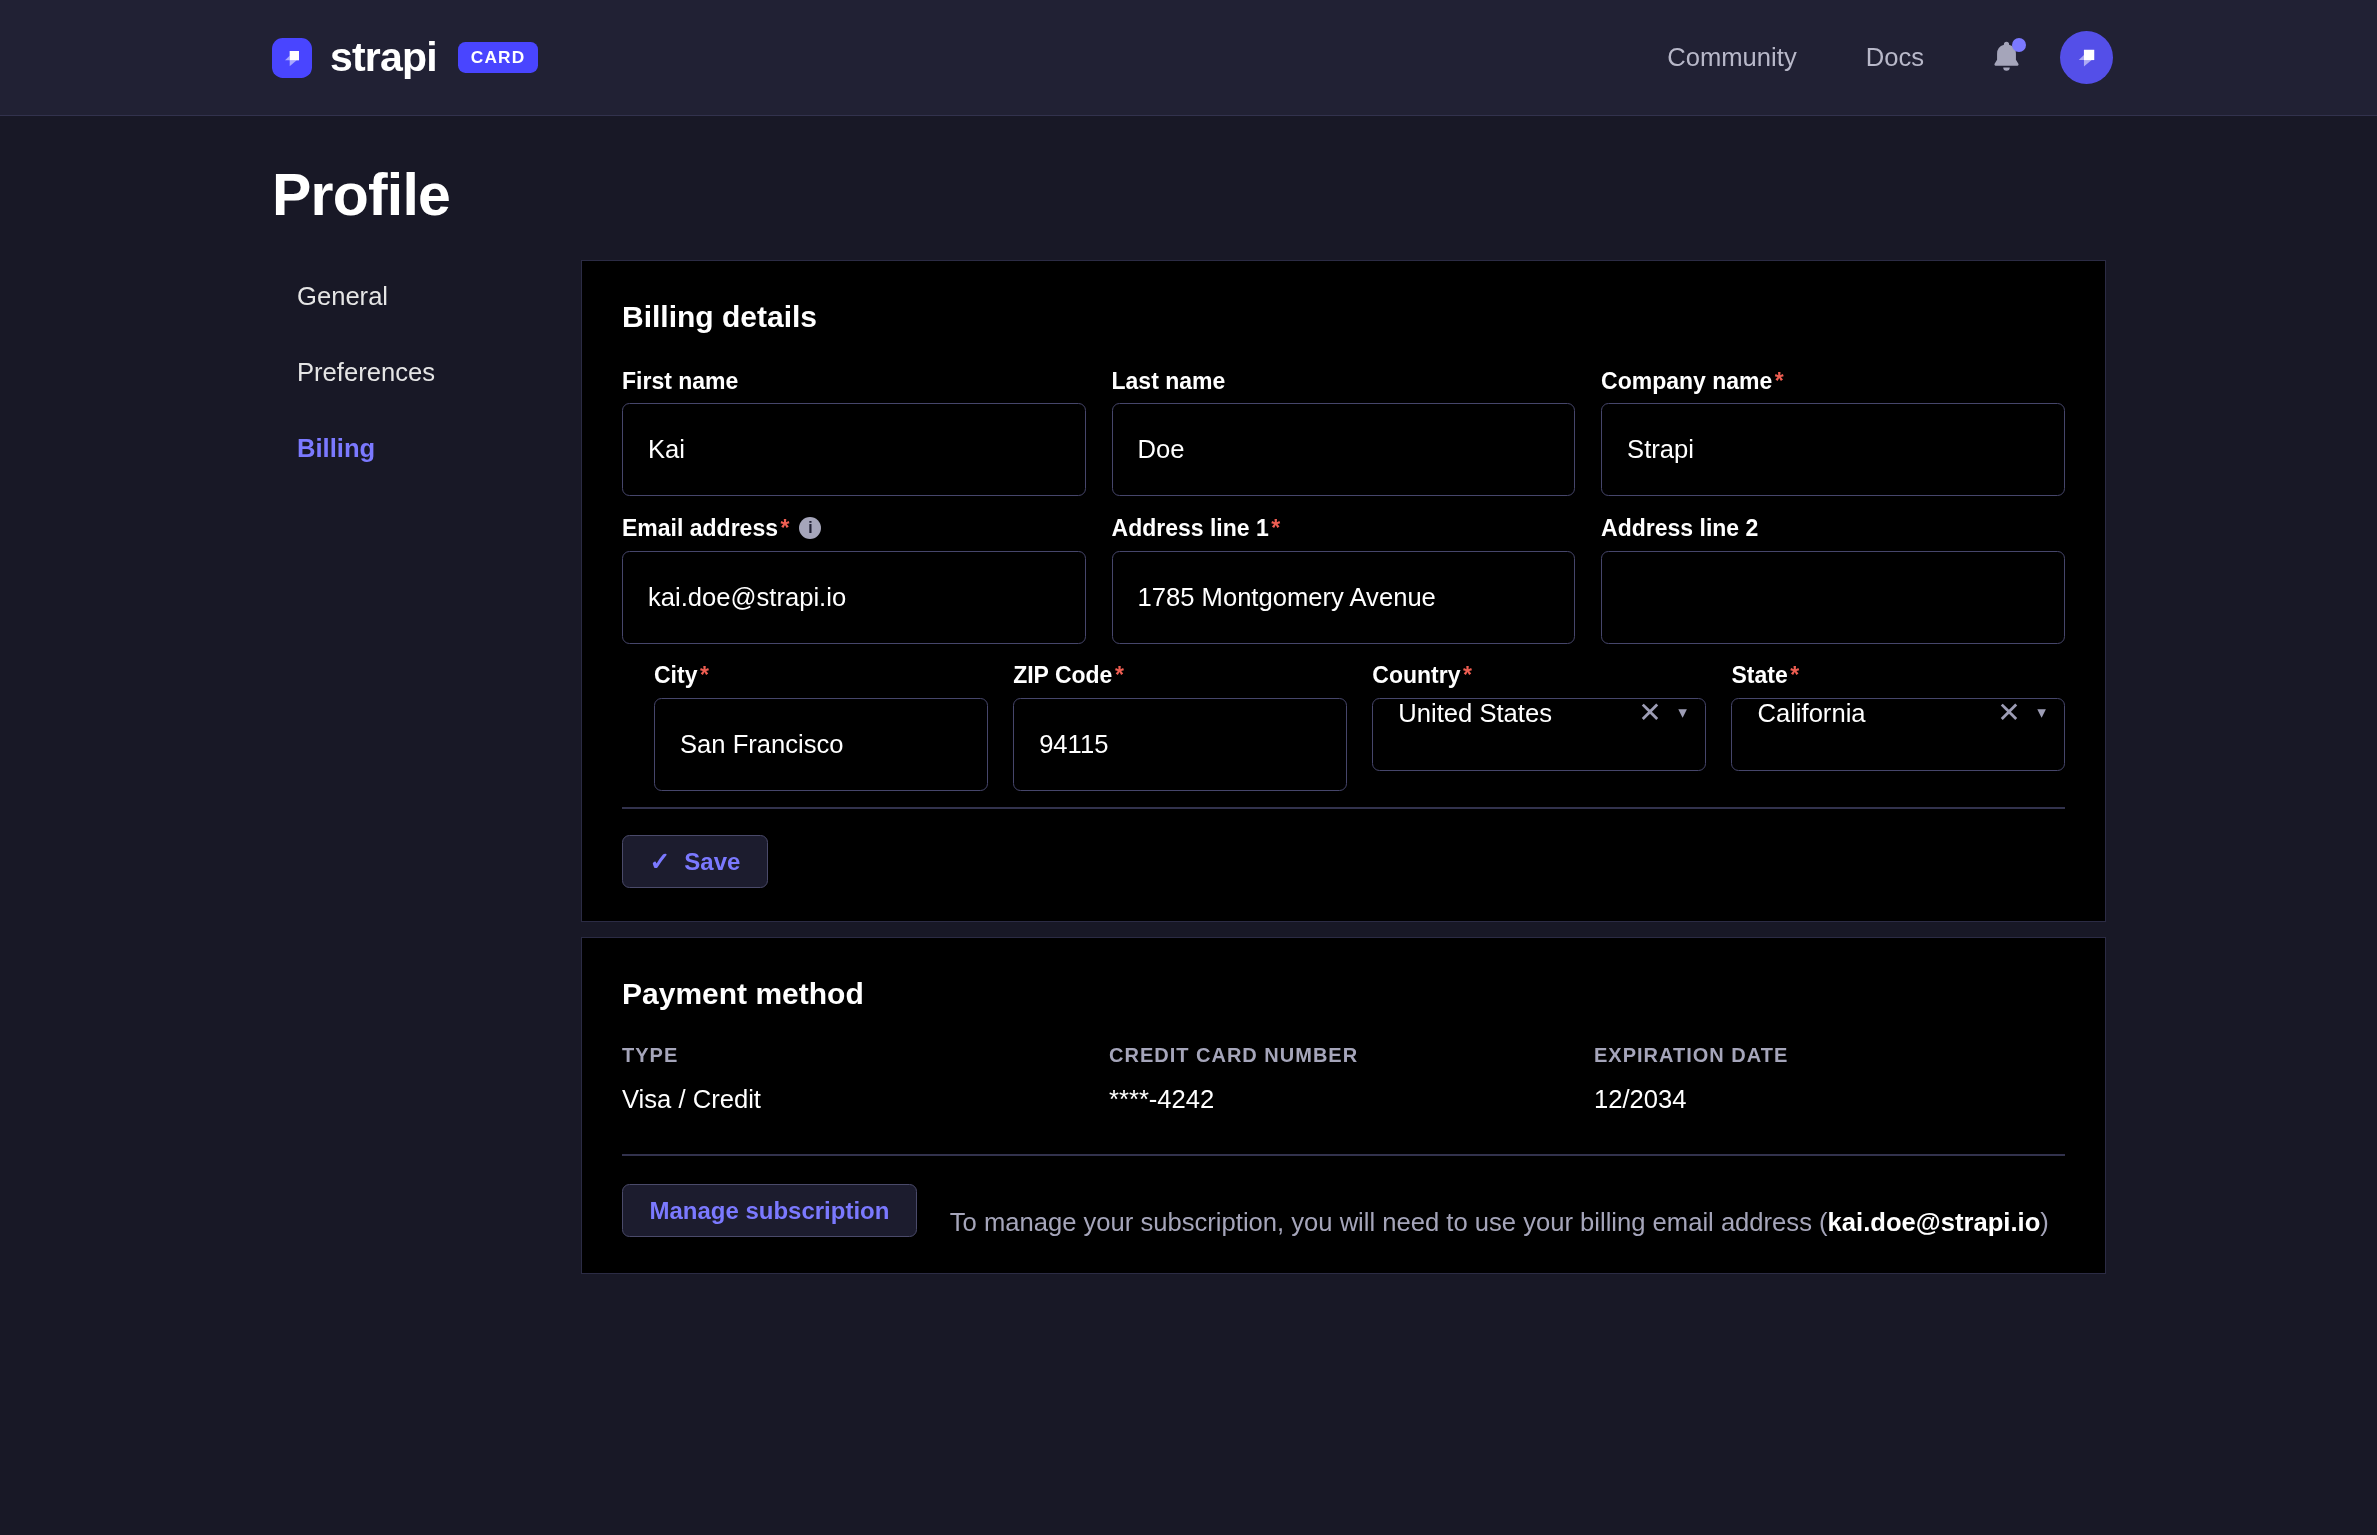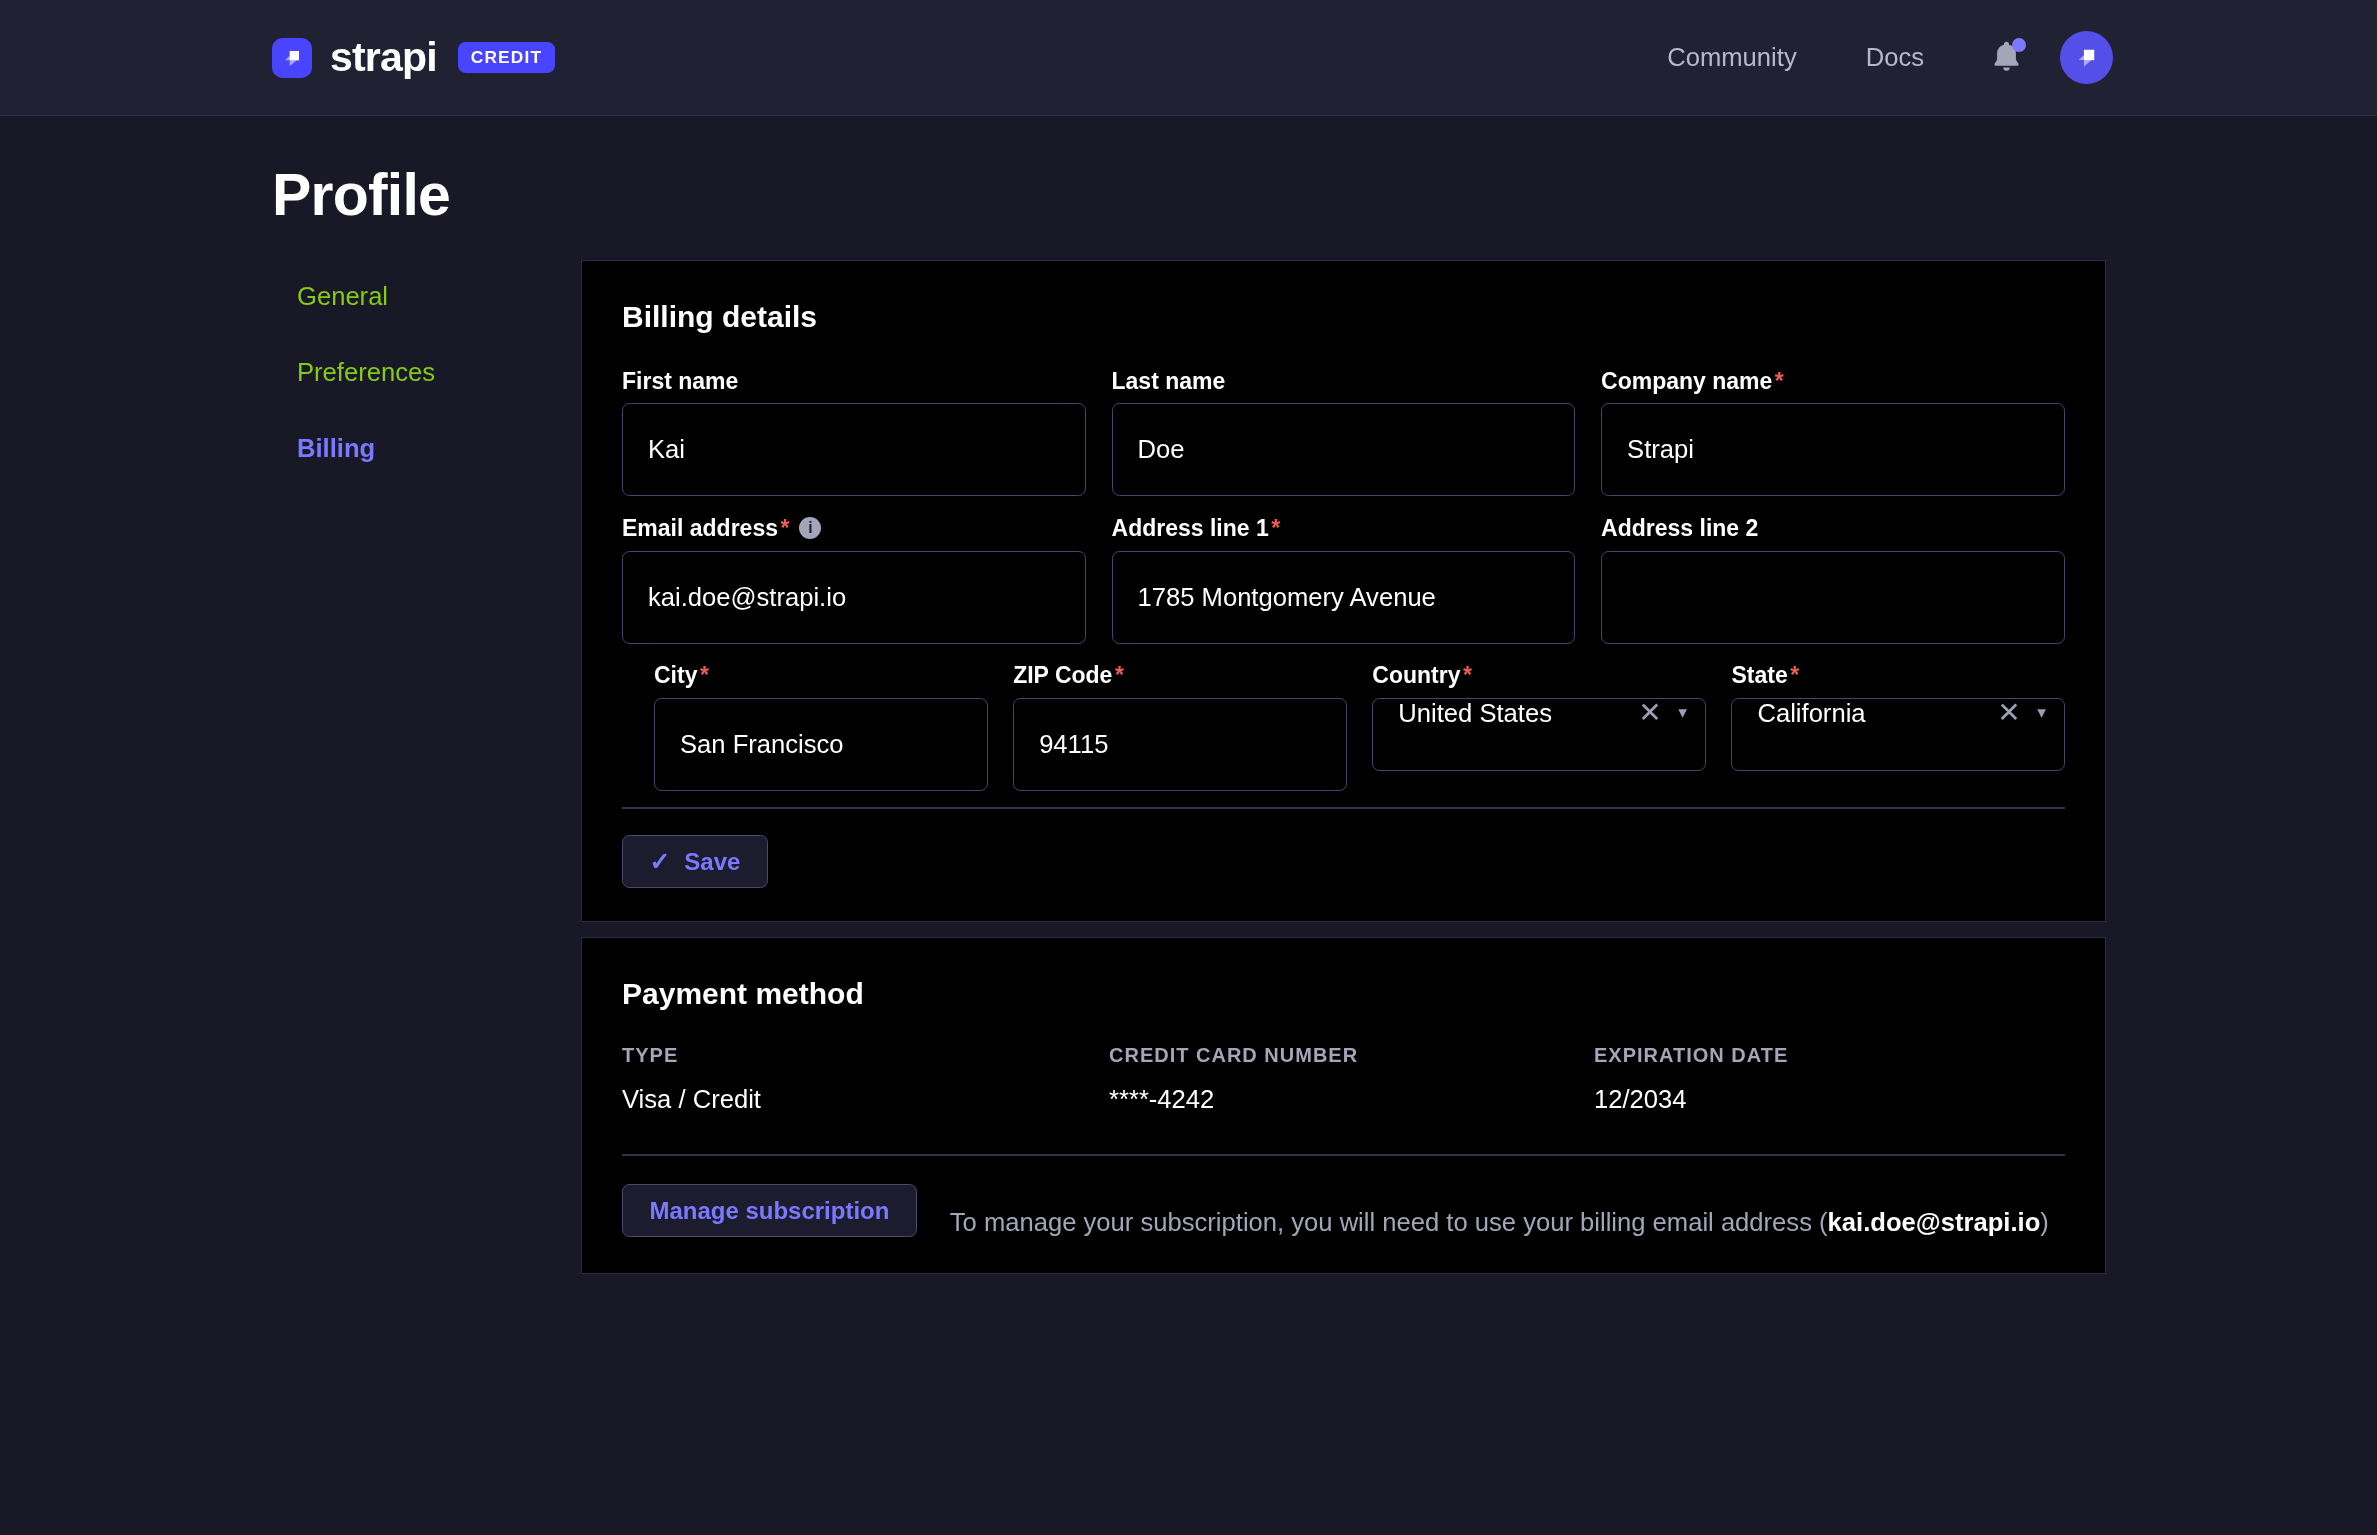--- a/index.html
+++ b/index.html
@@ -33,21 +33,21 @@
   .avatar-btn {
     width:53px; height:53px; border-radius:50%; background:#544fe8; border:none; cursor:pointer;
     display:flex; align-items:center; justify-content:center; margin-left:36px;
   }
 
   
   .content { padding:45px 271px 0 272px; }
   .page-title { color:#ffffff; font-size:59px; font-weight:700; letter-spacing:-0.8px; line-height:68px; }
   .layout { display:flex; align-items:flex-start; }
   .side-nav { width:309px; flex:none; padding:53px 0 0 25px; }
-  .side-item { font-size:25.6px; color:#84cc16; margin-bottom:48px; height:28px; line-height:28px; cursor:pointer; }
+  .side-item { font-size:25.6px; color:#e5e5e5; margin-bottom:48px; height:28px; line-height:28px; cursor:pointer; }
   .side-item.active { color:#7b79ff; font-weight:700; }
   .main-col { flex:1; padding-top:31px; min-width:0; }
 
   
   .card {
     background:#000000; border:1.7px solid #2b2b44; border-radius:0;
     padding:38px 40px 33px;
   }
   .card + .card { margin-top:15px; padding-bottom:36px; }
   .card-title { color:#ffffff; font-size:30px; font-weight:700; line-height:35px; margin-bottom:33px; }
@@ -102,21 +102,21 @@
 <header class="navbar">
   <div class="nav-left">
     <span class="logo-mark">
       <svg width="28" height="28" viewBox="0 0 24 24">
         <path fill="#ffffff" d="M10 6h8v8h-8z"></path>
         <path fill="#ffffff" opacity="0.52" d="M6 14l4-4v4z"></path>
         <path fill="#ffffff" opacity="0.52" d="M10 14h6l-6 5z"></path>
       </svg>
     </span>
     <span class="brand">strapi</span>
-    <span class="cloud-badge">CREDIT</span>
+    <span class="cloud-badge">CARD</span>
   </div>
   <nav class="nav-right">
     <a class="nav-link">Community</a>
     <a class="nav-link">Docs</a>
     <button class="bell-btn">
       <svg width="31" height="35" viewBox="0 0 24 26">
         <path fill="#a5a5ba" d="M12 1.5a2 2 0 0 1 2 2v.4a7.3 7.3 0 0 1 5.3 7v4.6l1.9 3.2a.9.9 0 0 1-.8 1.4H3.6a.9.9 0 0 1-.8-1.4l1.9-3.2v-4.6a7.3 7.3 0 0 1 5.3-7v-.4a2 2 0 0 1 2-2z"></path>
         <path fill="#a5a5ba" d="M9.5 21.5h5a2.5 2.5 0 0 1-5 0z"></path>
       </svg>
       <span class="bell-dot"></span>

